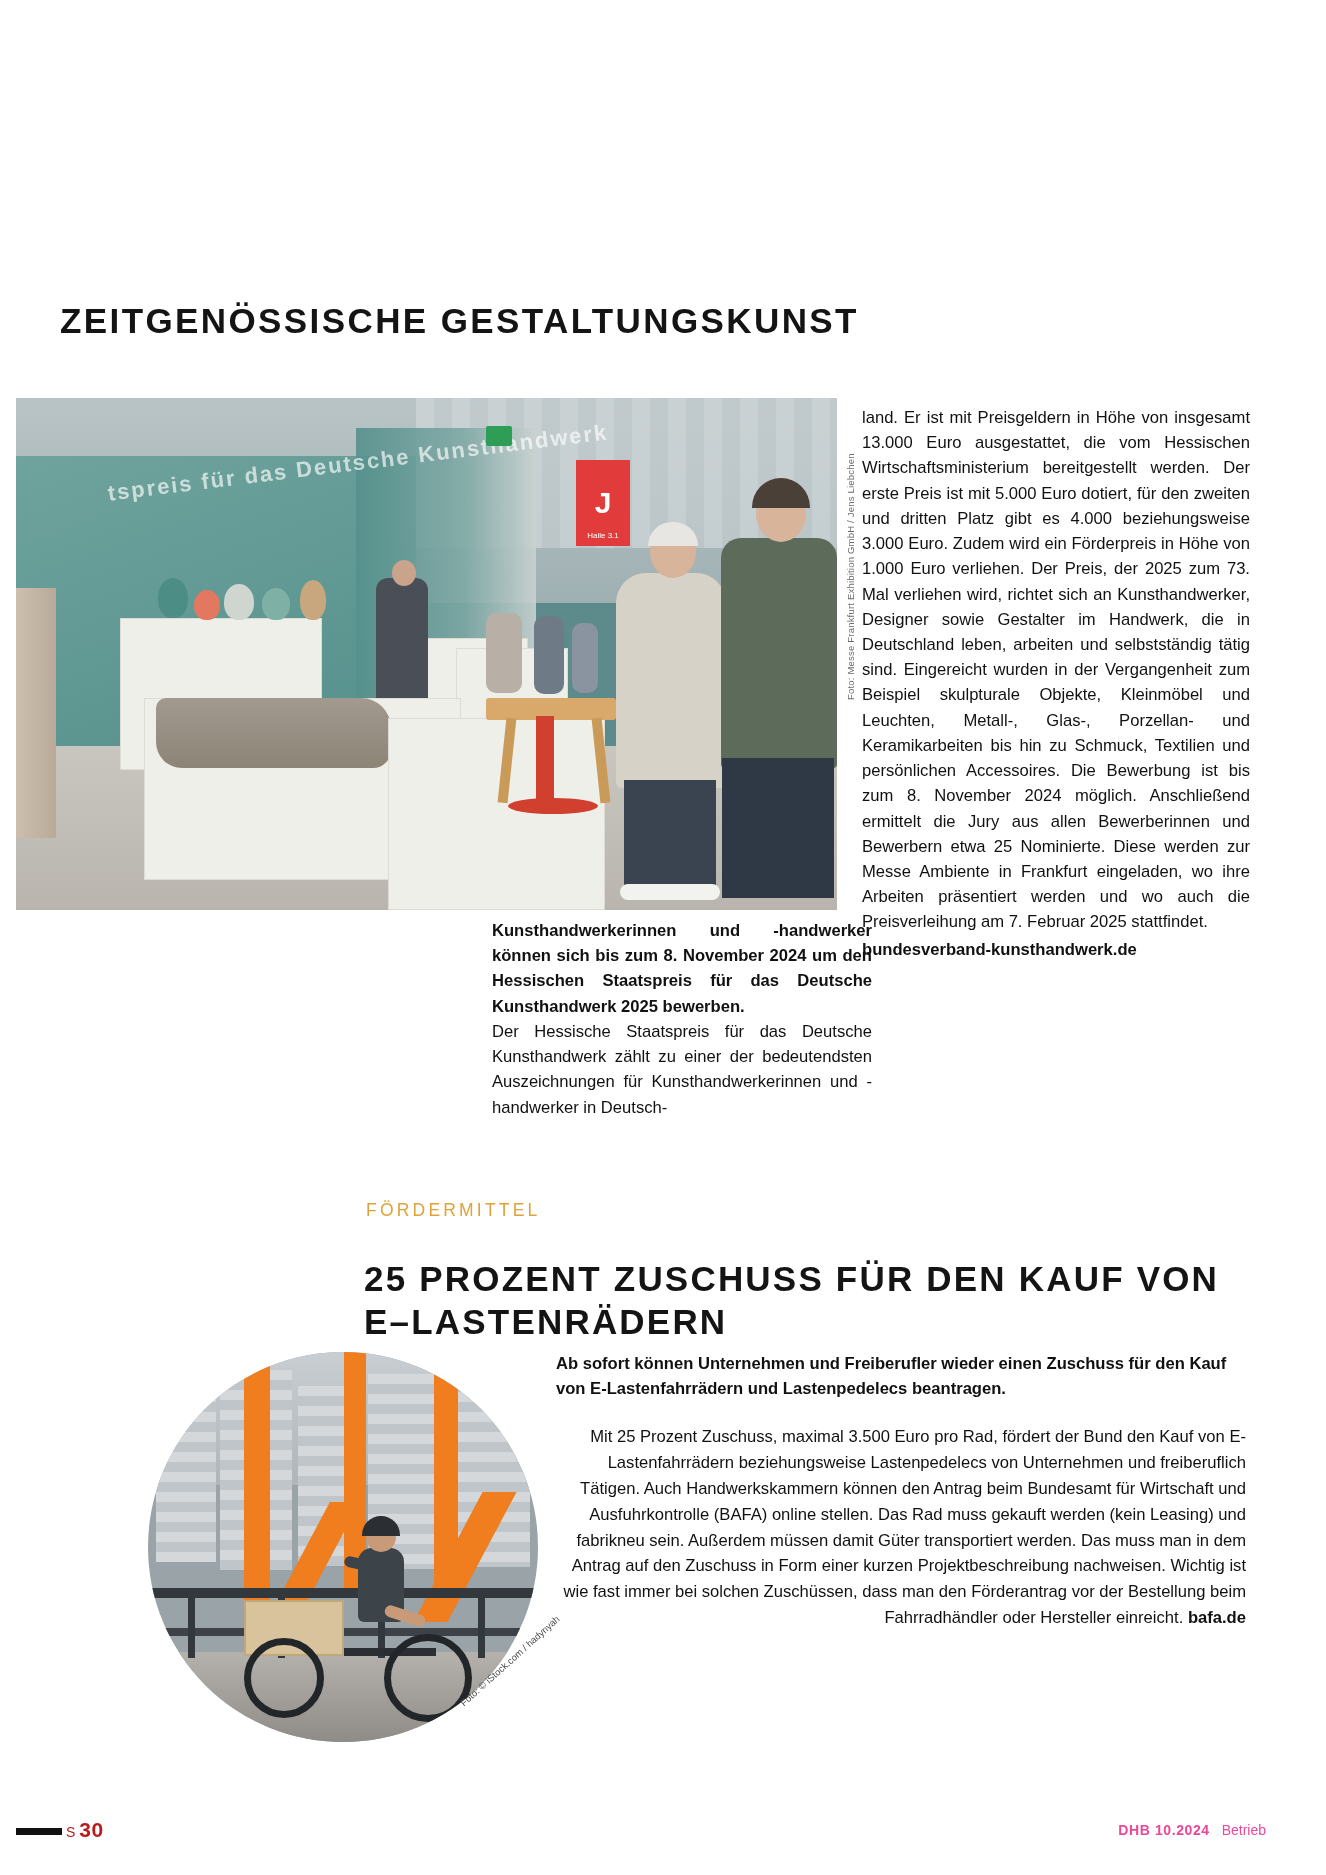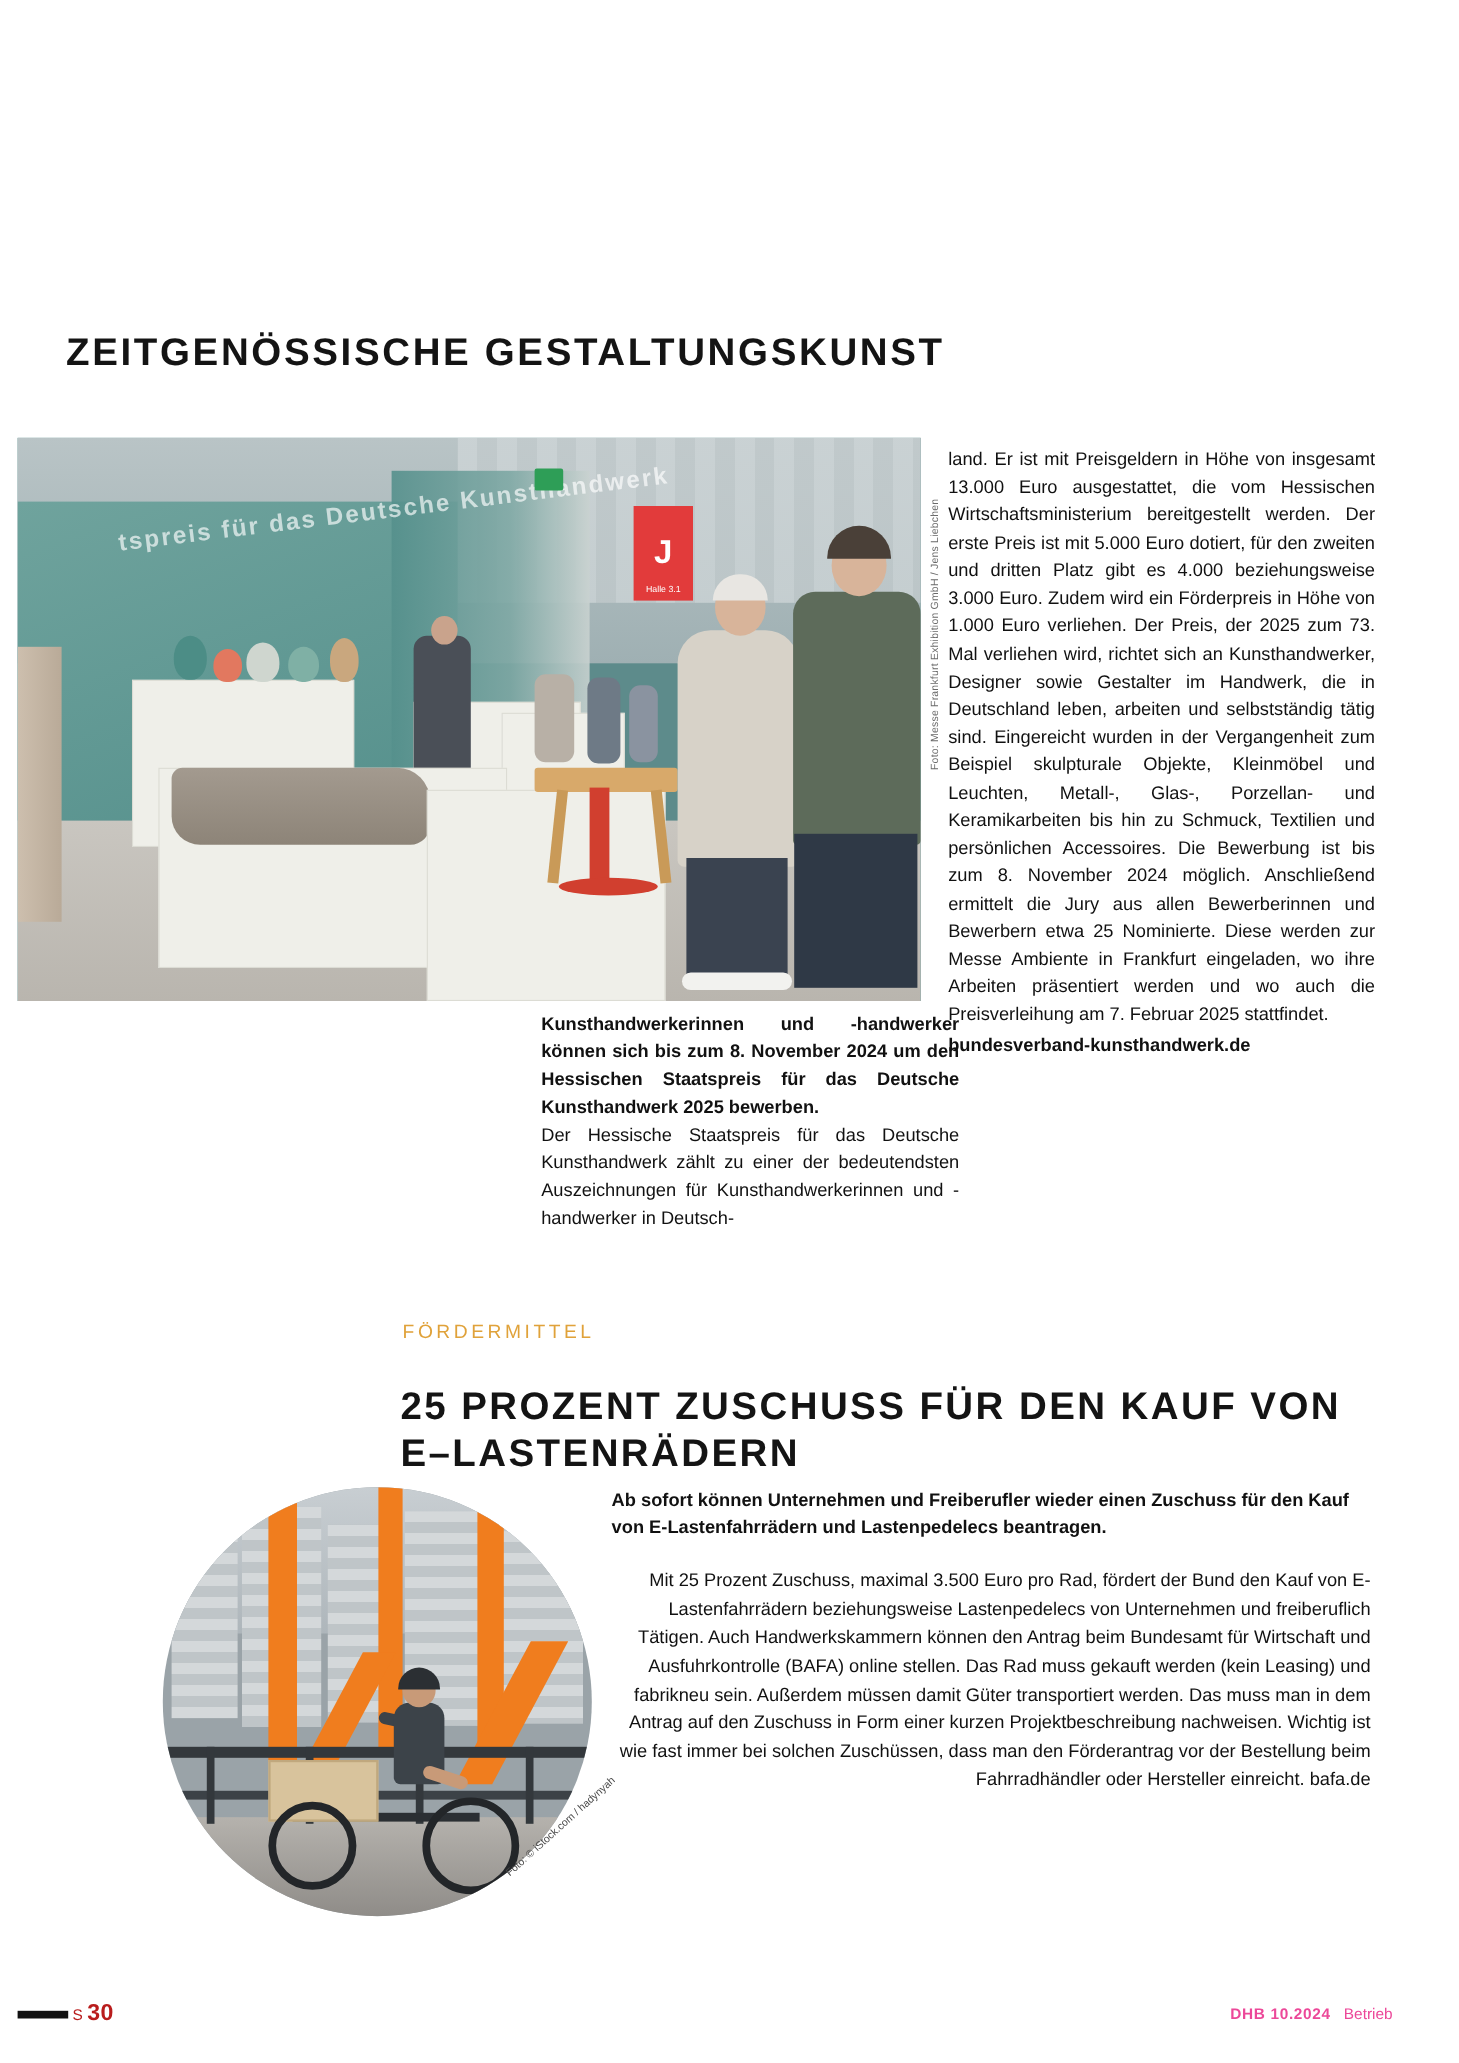--- a/index.html
+++ b/index.html
@@ -323,21 +323,21 @@
   .art2-body {
     position: absolute;
     left: 556px;
     top: 1424px;
     width: 690px;
     font-size: 16.6px;
     line-height: 1.56;
     color: #111;
     text-align: right;
   }
-  .art2-body .url { font-weight: 400; }
+  .art2-body .url { font-weight: 700; }
 
   
   .footer-rule {
     position: absolute;
     left: 16px;
     top: 1828px;
     width: 46px;
     height: 7px;
     background: #111;
   }

